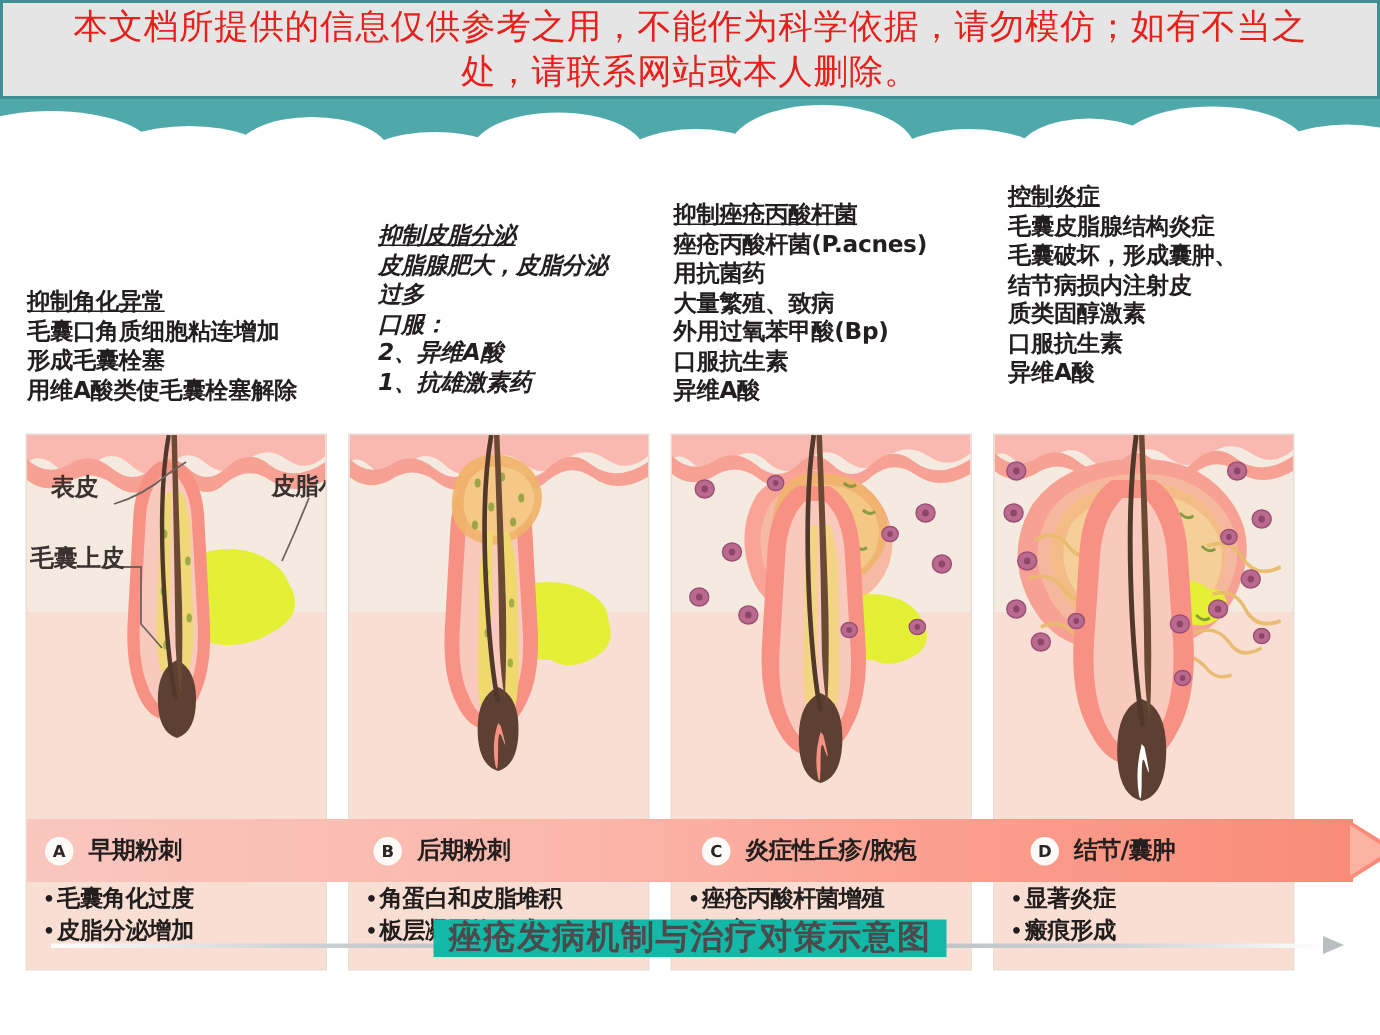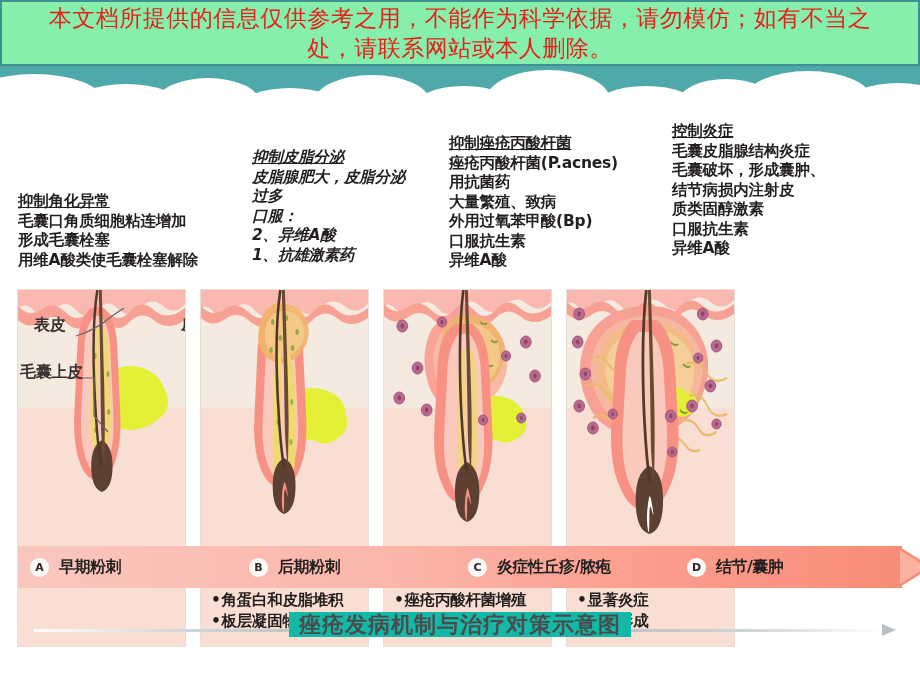--- a/index.html
+++ b/index.html
@@ -10,21 +10,21 @@
     font-family: "DejaVu Sans", "Liberation Sans", sans-serif;
     overflow: hidden;
     position: relative;
   }
 
   
   #disclaimer-banner {
     position: absolute;
     left: 0; top: 0;
     width: 920px; height: 66px;
-    background: #86efac;
+    background: #e5e5e5;
     border: 2px solid #3e9093;
     display: flex;
     align-items: center;
     justify-content: center;
     z-index: 6;
   }
   #disclaimer-text {
     color: #e8201c;
     font-size: 23px;
     line-height: 30px;
@@ -74,23 +74,24 @@
   .note-col .note-line { display: block; white-space: pre; }
   #note-col-0 { left: 18px; top: 84px; }
   #note-col-1 { left: 252px; top: 40px; font-style: italic; }
   #note-col-2 { left: 449px; top: 26px; }
   #note-col-3 { left: 672px; top: 14px; }
 
   
   #panels {
     position: absolute;
     left: 18px; top: 182px;
-    width: 716px; height: 356px;
+    width: 844px; height: 356px;
     display: flex;
     gap: 16px;
+    font-family: Liberation Mono, monospace;
   }
   .panel {
     position: relative;
     width: 219px;
     height: 356px;
     overflow: hidden;
     background: #f7e7dd;
     box-shadow: 0 0 0 1px #e9ded6;
   }
   .panel .skin-epidermis {
@@ -322,20 +323,24 @@
       <div class="anat-leader" style="left:52px; top:86px;">
         <svg width="50" height="62">
           <path d="M2 2 L24 2 L24 40 L38 56" stroke="#6d6360" stroke-width="1.2" fill="none"></path>
         </svg>
       </div>
 
       <div class="anat-label" id="anat-epidermis">表皮</div>
       <div class="anat-label" id="anat-lobule">皮脂小叶</div>
       <div class="anat-label" id="anat-follicle">毛囊上皮</div>
 
+      <div class="panel-bullets">
+        <span class="bullet-line">毛囊角化过度</span>
+        <span class="bullet-line">皮脂分泌增加</span>
+      </div>
     </div>
 
     <div class="panel">
       <div class="skin-epidermis"></div>
       <div class="skin-dermis"></div>
       <div class="panel-art">
         <svg viewBox="0 0 219 300" preserveAspectRatio="none">
           <path d="M0 0 L219 0 L219 14 Q204 26 188 16 Q172 6 156 18 Q142 30 126 18 Q112 8 98 20 Q84 32 70 20 Q56 8 42 20 Q28 32 14 20 Q6 14 0 18 Z" fill="#f9b9b0"></path>
           <path d="M0 16 Q14 28 30 20 Q46 10 62 22 Q78 34 92 22 Q104 10 118 22 Q132 34 146 22 Q162 8 178 20 Q196 32 219 18 L219 28 Q196 40 178 28 Q162 18 146 30 Q132 42 118 30 Q104 20 92 32 Q78 42 62 30 Q46 20 30 30 Q14 38 0 28 Z" fill="#f7a194"></path>
           <ellipse cx="146" cy="124" rx="44" ry="26" fill="#e4f035"></ellipse>

